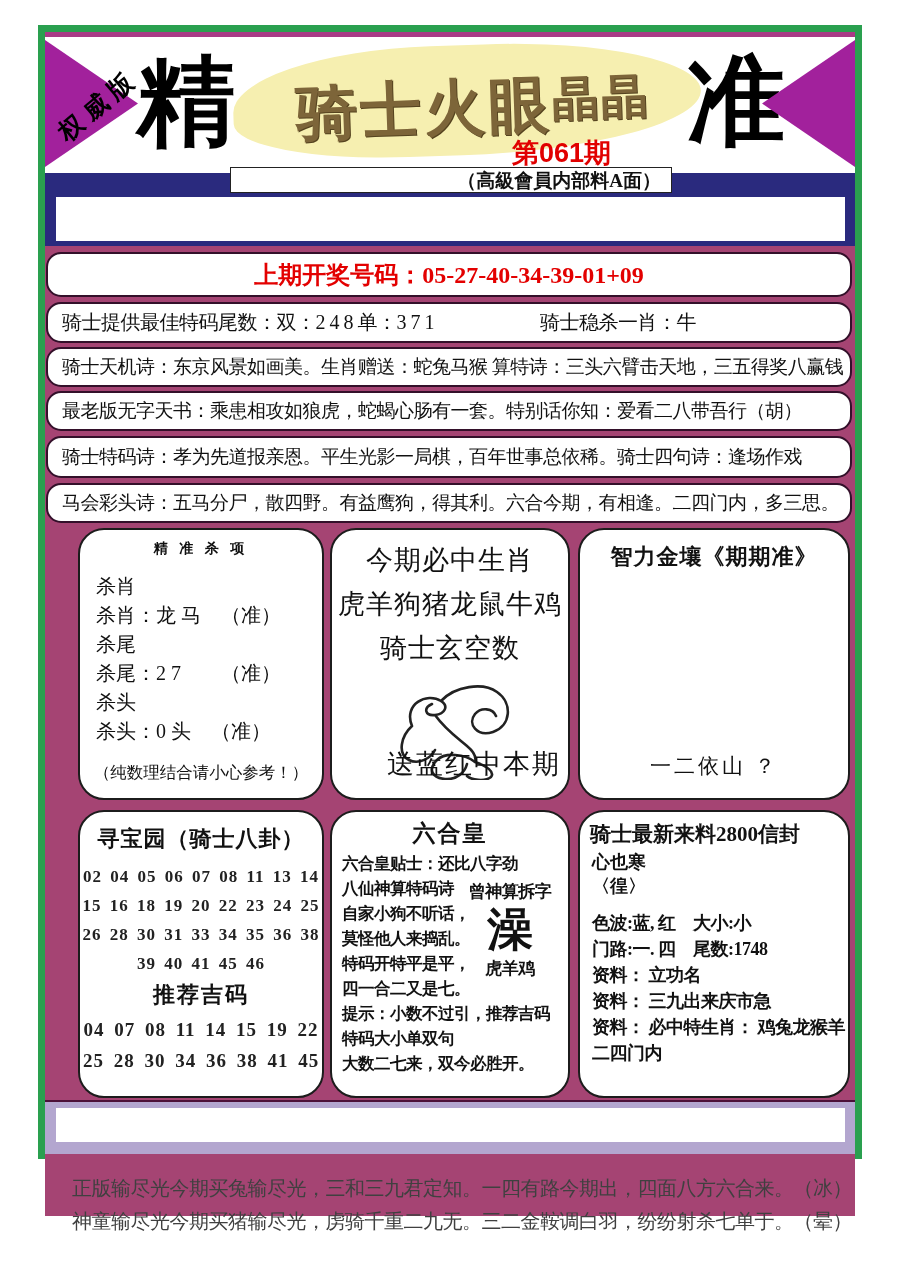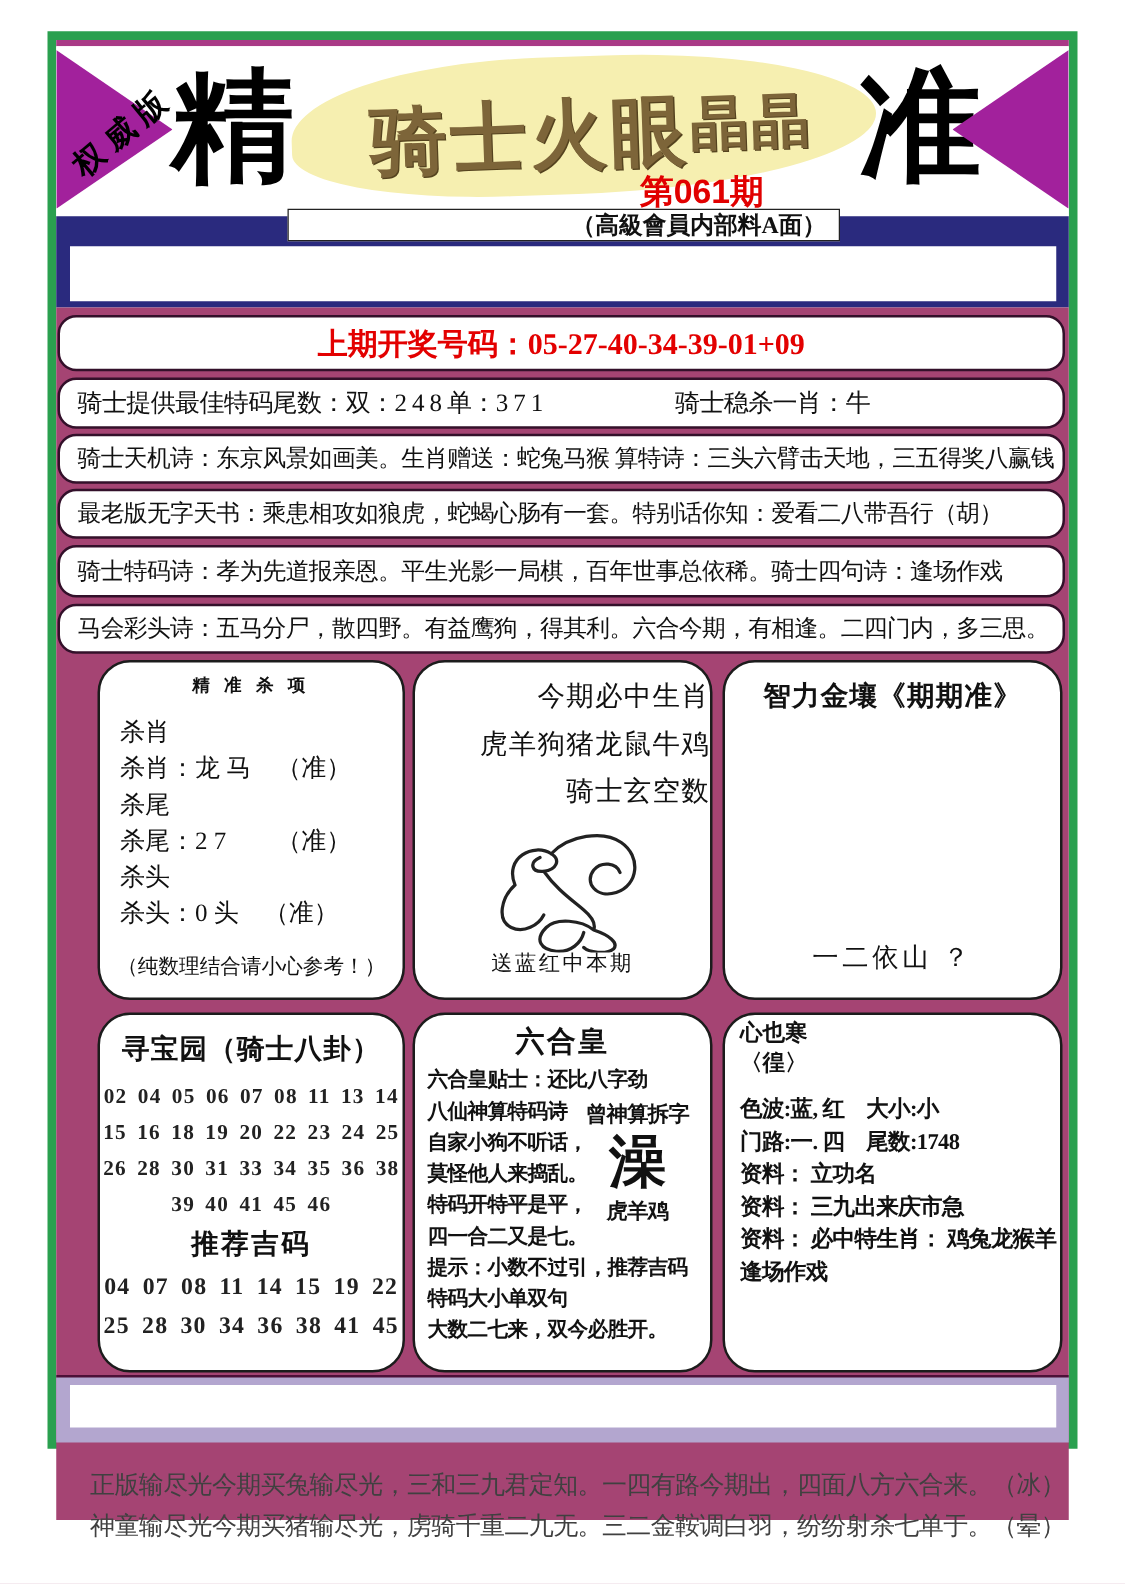--- a/index.html
+++ b/index.html
@@ -57,24 +57,24 @@
     box-sizing:border-box;overflow:hidden;}
   .box-tl{left:33px;top:282px;width:246px;height:272px;}
   .box-tm{left:285px;top:282px;width:240px;height:272px;}
   .box-tr{left:533px;top:282px;width:272px;height:272px;}
   .box-bl{left:33px;top:564px;width:246px;height:288px;}
   .box-bm{left:285px;top:564px;width:240px;height:288px;}
   .box-br{left:533px;top:564px;width:272px;height:288px;}
   .box-title{text-align:center;font-size:14px;font-weight:700;margin-top:10px;letter-spacing:4px;}
   .tl-lines{margin:14px 0 0 16px;font-size:20px;line-height:29px;}
   .tl-footer{position:absolute;left:0;bottom:14px;width:100%;text-align:center;font-size:16.5px;}
-  .tm-line{text-align:right;font-size:22px;margin-top:8px;letter-spacing:1px;}
+  .tm-line{text-align:center;font-size:27px;margin-top:8px;letter-spacing:1px;}
   .tm-line.first{margin-top:12px;}
   .scribble{display:block;margin:10px auto 0;}
-  .tm-footer{position:absolute;left:0;bottom:16px;width:100%;text-align:center;font-size:17px;letter-spacing:2px;}
+  .tm-footer{position:absolute;left:0;bottom:16px;width:100%;text-align:center;font-size:27px;letter-spacing:2px;padding-left:24px;}
   .tr-title{text-align:center;font-size:22px;font-weight:700;margin-top:12px;letter-spacing:1px;}
   .tr-answer{position:absolute;left:0;bottom:18px;width:100%;text-align:center;font-size:21px;letter-spacing:3px;}
   .bl-title{text-align:center;font-size:22px;font-weight:700;margin-top:12px;letter-spacing:1px;}
   .bl-nums{text-align:center;font-size:17px;font-weight:600;line-height:29px;margin-top:8px;
     letter-spacing:1px;word-spacing:3px;color:#222;}
   .bl-sub{text-align:center;font-size:22px;font-weight:700;margin-top:2px;letter-spacing:2px;}
   .bl-lucky{text-align:center;font-size:19px;font-weight:600;line-height:31px;margin-top:4px;
     letter-spacing:1px;word-spacing:4px;color:#222;}
   .bm-title{text-align:center;font-size:23px;font-weight:700;margin-top:6px;letter-spacing:2px;}
   .bm-body{position:relative;margin:2px 0 0 10px;font-size:16.5px;font-weight:700;line-height:25px;
@@ -202,31 +202,32 @@
           <div>莫怪他人来捣乱。</div>
           <div>特码开特平是平，</div>
           <div>四一合二又是七。</div>
           <div>提示：小数不过引，推荐吉码</div>
           <div>特码大小单双句</div>
           <div>大数二七来，双今必胜开。</div>
         </div>
       </div>
 
       <div class="box box-br">
+        <div class="br-title">骑士最新来料2800信封</div>
         <div class="br-lines">
           <div>心也寒</div>
           <div>〈徨〉</div>
         </div>
         <div class="br-secondary">
           <div>色波:蓝, 红　大小:小</div>
           <div>门路:一. 四　尾数:1748</div>
           <div>资料： 立功名</div>
           <div>资料： 三九出来庆市急</div>
           <div>资料： 必中特生肖： 鸡兔龙猴羊</div>
-          <div>逢场作戏</div>
+          <div>二四门内</div>
         </div>
       </div>
 
     </div>
 
     <div class="lavender">
       <div class="lavender-inner"></div>
     </div>
   </div>
 

